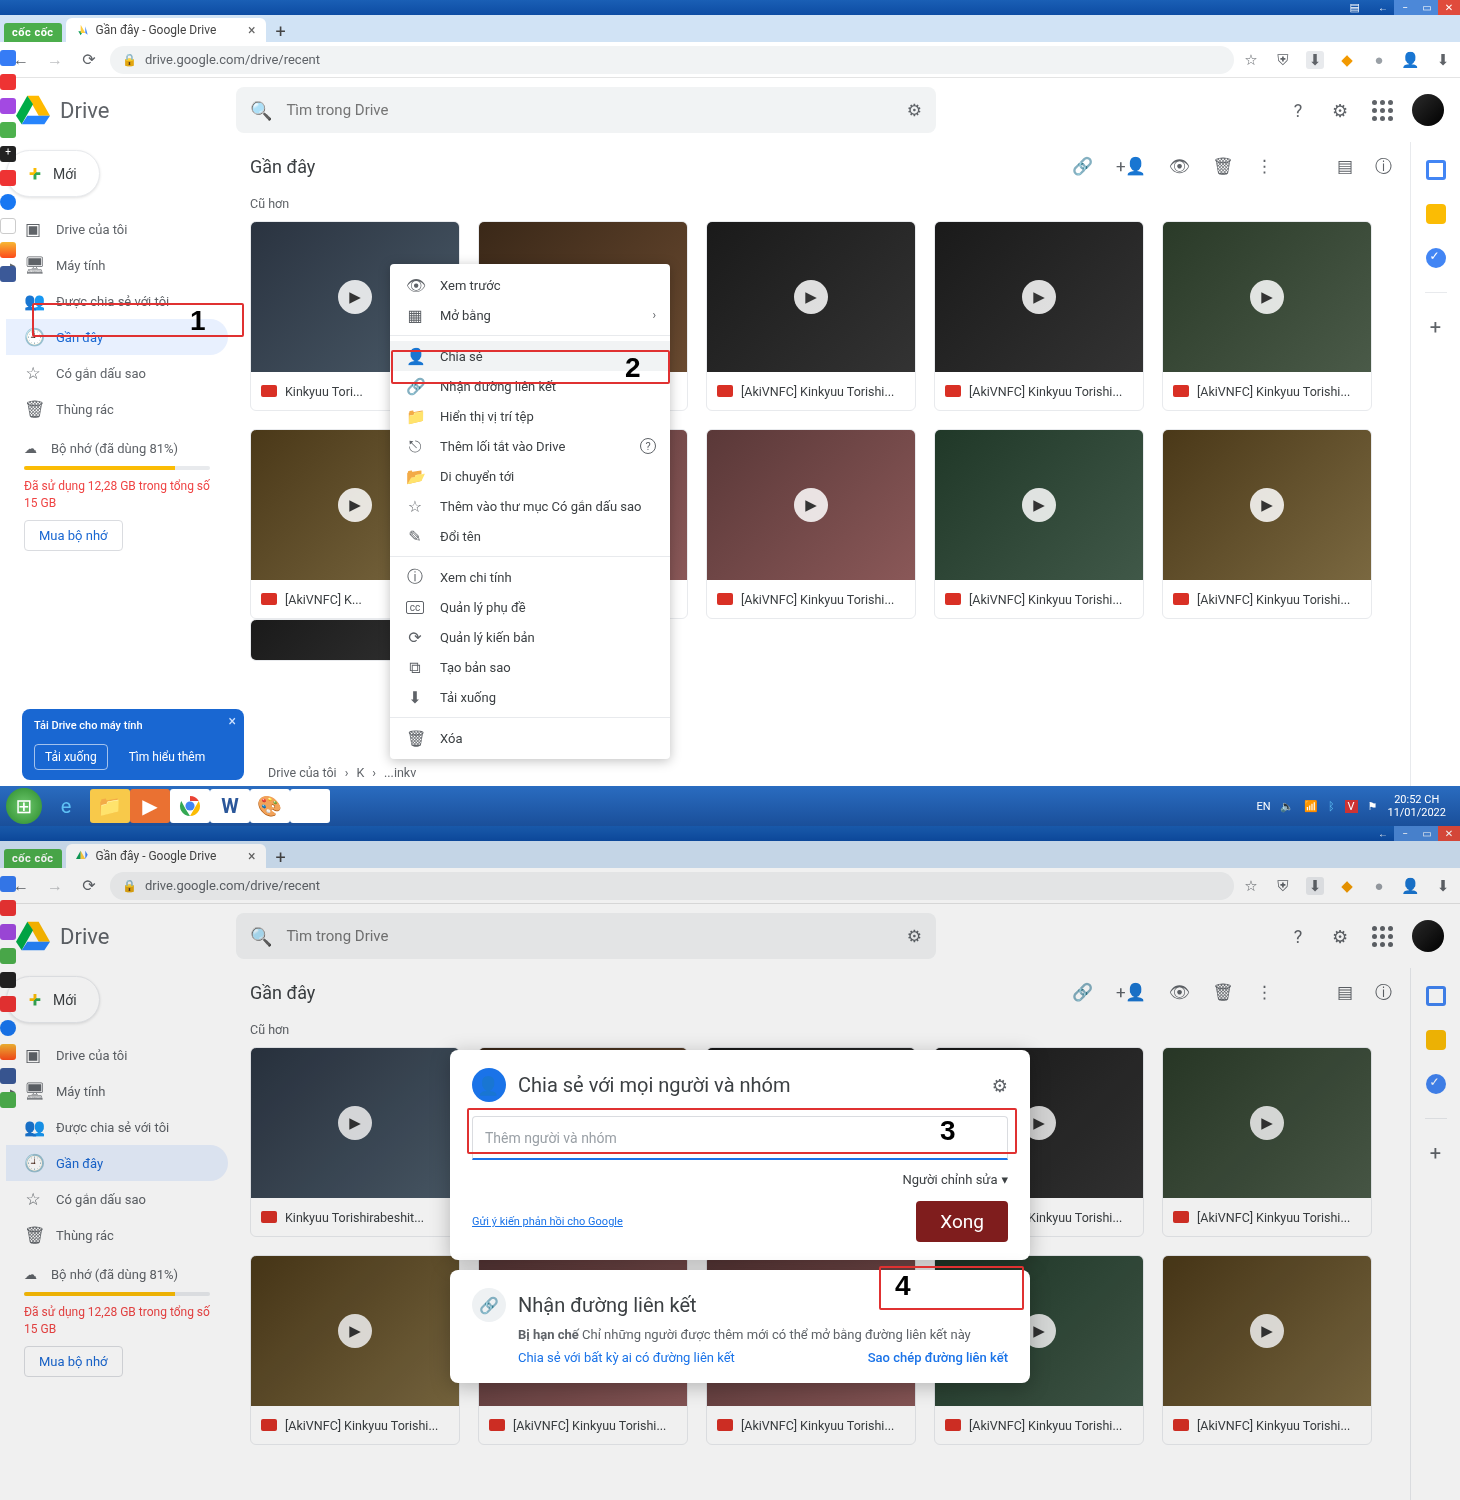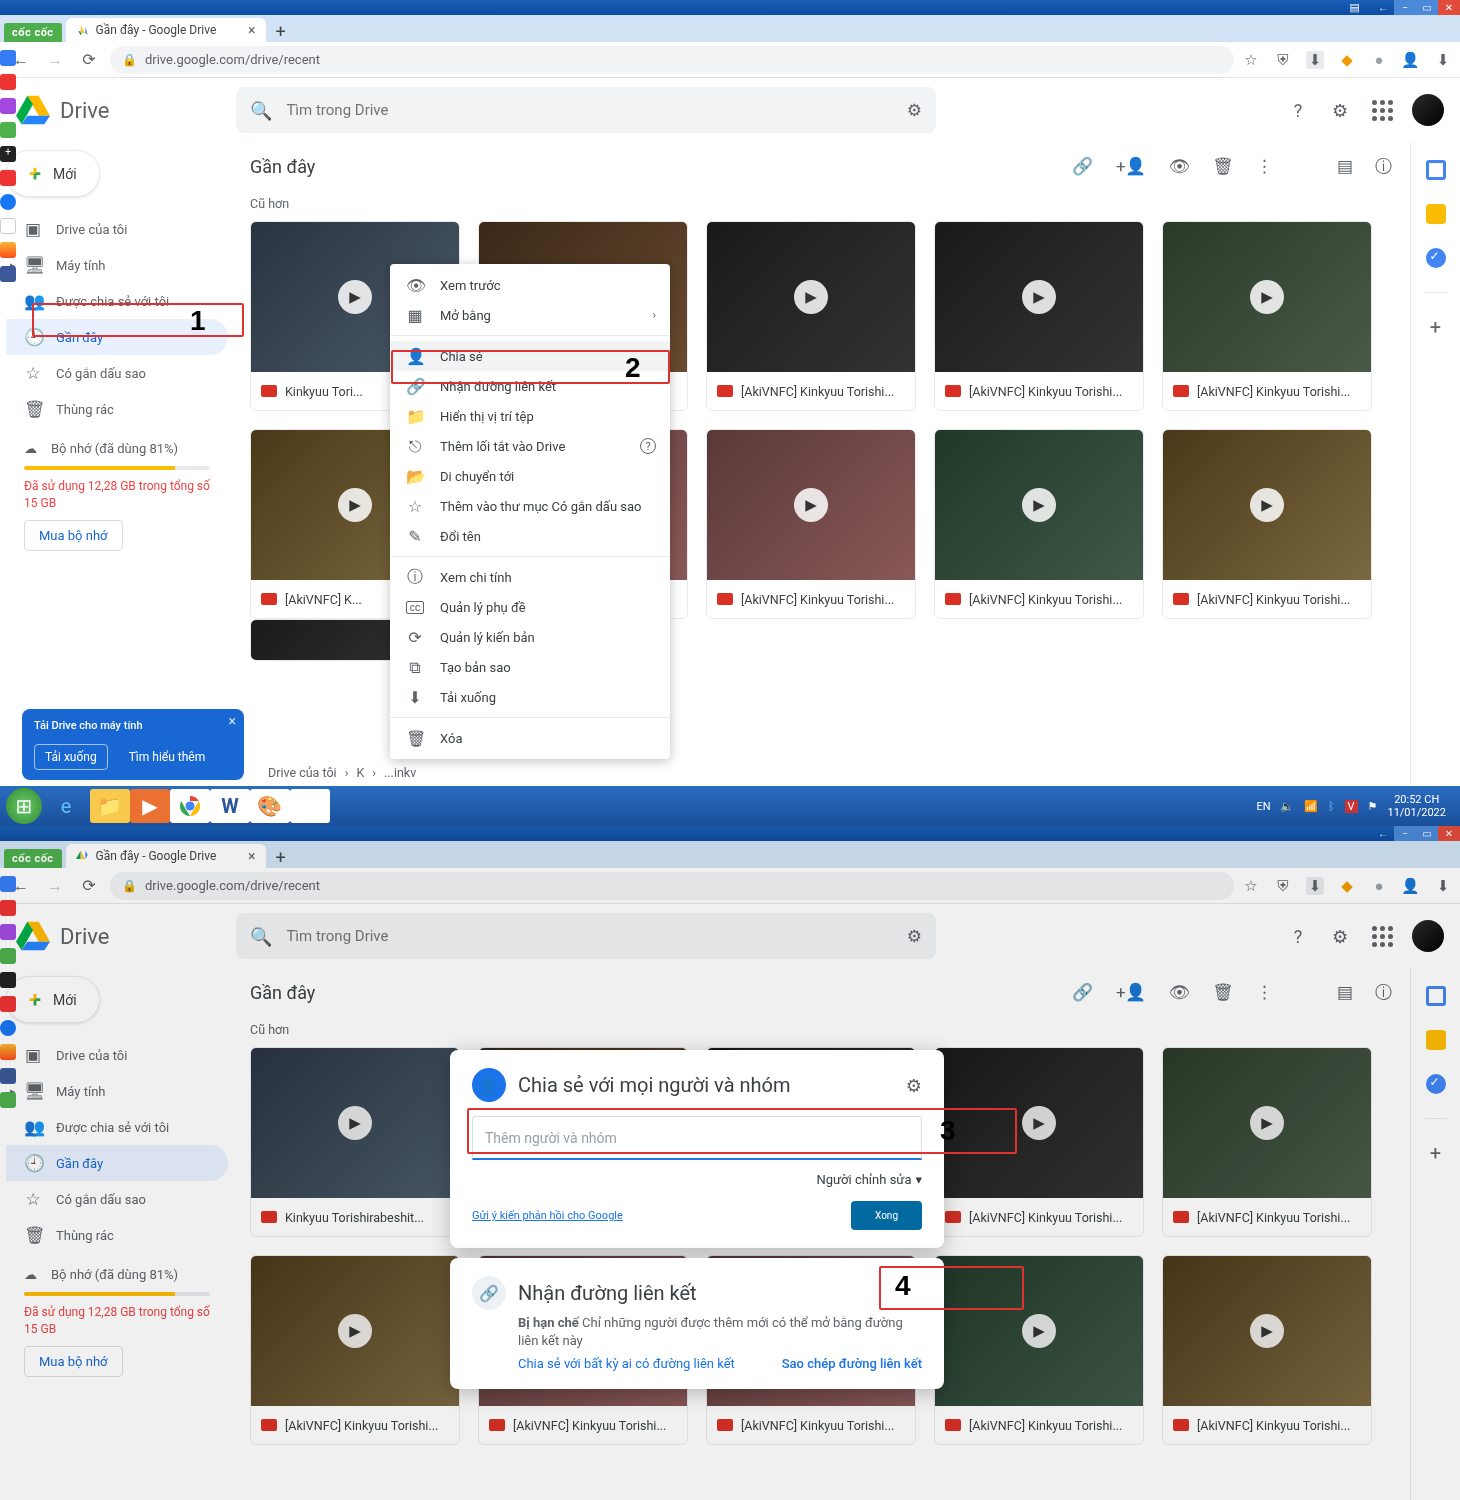--- a/index.html
+++ b/index.html
@@ -122,34 +122,34 @@
 .tray{ margin-left:auto; display:flex; align-items:center; gap:10px; color:#fff; font-size:11px; padding-right:8px; }
 .tray .clk{ text-align:center; line-height:1.2; }
 
 
 .osstrip{ position:absolute; left:0; top:50px; width:18px; display:flex; flex-direction:column; gap:8px; z-index:5; }
 .osstrip .oi{ width:16px; height:16px; border-radius:3px; }
 
 
 .hl{ position:absolute; border:2.5px solid #e03131; border-radius:2px; z-index:100; pointer-events:none; }
 .stepnum{ position:absolute; font-weight:900; font-size:28px; color:#000; z-index:101; font-family:Arial,sans-serif; }
-.dialog{ position:absolute; left:450px; top:1050px; width:494px; z-index:80; }
+.dialog{ position:absolute; left:450px; top:1050px; width:580px; z-index:80; }
 .dlgcard{ background:#fff; border-radius:8px; box-shadow:0 4px 20px rgba(0,0,0,0.25); padding:18px 22px; margin-bottom:10px; }
 .dlghead{ display:flex; align-items:center; gap:12px; margin-bottom:14px; }
 .dlghead .dic{ width:34px; height:34px; background:#1a73e8; border-radius:50%; display:flex; align-items:center; justify-content:center; color:#fff; font-size:18px; }
 .dlghead .dtit{ font-size:20px; color:#3c4043; flex:1; }
 .dlghead .gear{ color:#5f6368; font-size:18px; }
 .addfield{ height:44px; border:1px solid #dadce0; border-bottom:2px solid #1a73e8; border-radius:4px 4px 0 0; padding:0 12px; display:flex; align-items:center; font-size:14px; color:#9aa0a6; margin-bottom:12px; }
 .ownerrow{ display:flex; align-items:center; gap:12px; margin-bottom:6px; }
 .ownerrow .ow-av{ width:190px; height:72px; background:#000; border-radius:4px; }
 .ownerrow .ow-role{ margin-left:auto; font-size:13px; color:#5f6368; font-style:italic; }
 .editrow{ display:flex; justify-content:flex-end; font-size:13px; color:#3c4043; margin-bottom:14px; gap:4px; }
 .fbrow{ display:flex; align-items:center; }
 .fbrow a{ font-size:11px; color:#1a73e8; text-decoration:underline; }
-.donebtn{ margin-left:auto; background:#0369a1; color:#fff; border:none; border-radius:4px; padding:9px 24px; font-size:10px; }
+.donebtn{ margin-left:auto; background:#7f1d1d; color:#fff; border:none; border-radius:4px; padding:9px 24px; font-size:19px; }
 .linkcard .dic2{ width:34px; height:34px; background:#eef1f3; border-radius:50%; display:flex; align-items:center; justify-content:center; color:#5f6368; font-size:16px; }
 .linkcard .desc{ font-size:13px; color:#5f6368; margin:4px 0 6px 46px; line-height:1.4; }
 .linkcard .row2{ display:flex; align-items:center; }
 .linkcard .chg{ font-size:13px; color:#1a73e8; margin-left:46px; }
 .linkcard .copy{ margin-left:auto; font-size:13px; color:#1a73e8; font-weight:500; }
 
 .dim{ filter:brightness(0.94); }
 </style>
 </head>
 <body>

